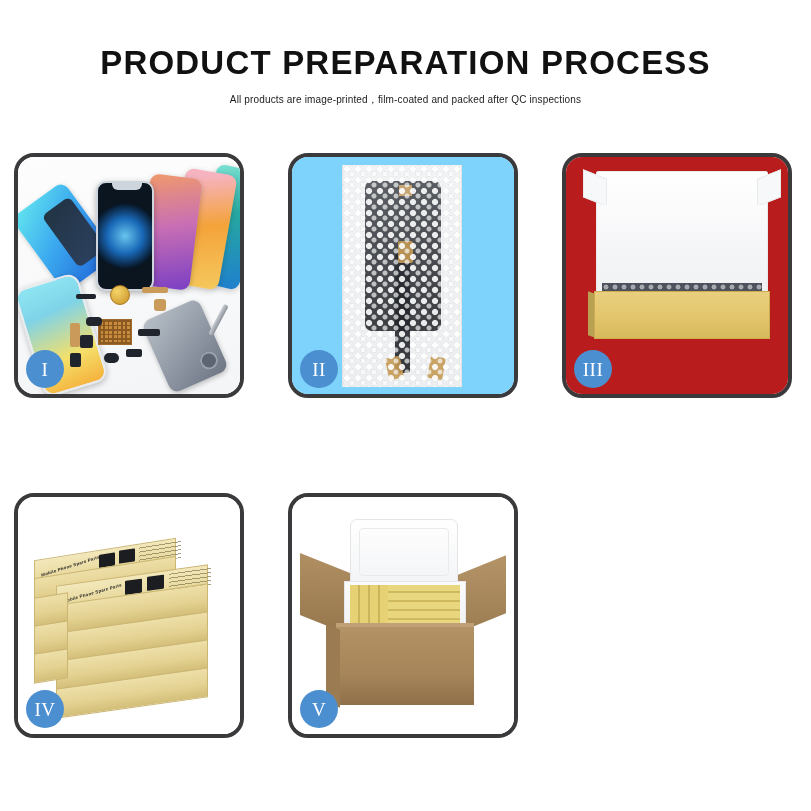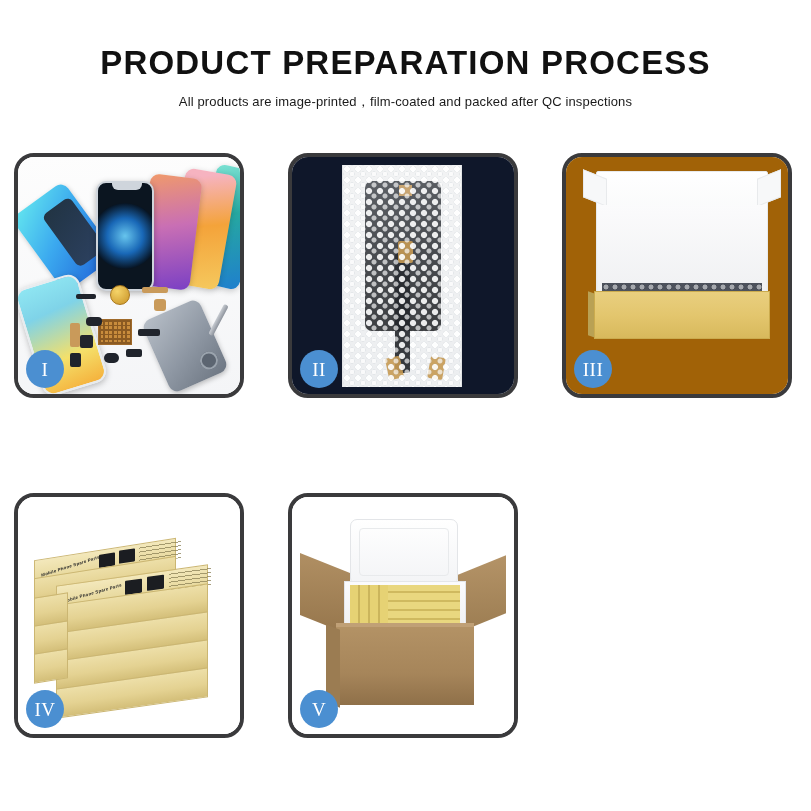--- a/index.html
+++ b/index.html
@@ -9,21 +9,21 @@
     font-family: "Liberation Sans", sans-serif;
     overflow: hidden;
   }
   .page { position: relative; width: 811px; height: 811px; background:#fff; }
 
   
   .header { position:absolute; top:0; left:0; width:811px; height:140px;
             display:flex; flex-direction:column; align-items:center; }
   .title { margin-top:44px; font-size:33px; font-weight:700; letter-spacing:1.2px;
            color:#111; white-space:nowrap; }
-  .subtitle { margin-top:11px; font-size:13px; font-weight:400; color:#1a1a1a;
+  .subtitle { margin-top:11px; font-size:10px; font-weight:400; color:#1a1a1a;
               letter-spacing:0.15px; white-space:nowrap; }
 
   
   .grid { position:absolute; top:153px; left:14px; width:784px; height:588px;
           display:grid; grid-template-columns:repeat(3, 230px);
           grid-template-rows:repeat(2, 245px);
           column-gap:44px; row-gap:95px; }
 
   .panel { position:relative; width:230px; height:245px;
            border:4px solid #3a3a3c; border-radius:20px;
@@ -77,21 +77,21 @@
             repeating-linear-gradient(90deg,#8a5a22 0 1.6px,transparent 1.6px 4.4px),
             #c88c3c; border:1px solid #a06a2a; }
   .coin { position:absolute; left:92px; top:128px; width:20px; height:20px; border-radius:50%;
           background:radial-gradient(circle at 35% 30%,#f5d469,#c89226); border:1px solid #a9781d;}
   .chip { position:absolute; background:#20242c; border-radius:2px; }
   .flexc{ position:absolute; background:#c99a5a; border-radius:2px; }
   .tweez{ position:absolute; left:198px; top:146px; width:5px; height:34px;
           background:linear-gradient(90deg,#c8ccd2,#8d939c); transform:rotate(28deg); border-radius:2px;}
 
   
-  .p2 { background:#0f172a; }
+  .p2 { background:#7dd3fc; }
   .bagwrap { position:absolute; left:50px; top:8px; width:120px; height:222px;
              background:linear-gradient(180deg,#f2f3f4 0%,#eceef0 100%);
              border-left:1px solid #e2e4e6; border-right:1px solid #e2e4e6; }
   .bubbles { position:absolute; inset:0;
              background:
                radial-gradient(circle at 4px 4px, rgba(255,255,255,.95) 2.6px, rgba(190,196,202,.55) 3.2px, transparent 3.6px) 0 0/11px 11px,
                radial-gradient(circle at 4px 4px, rgba(255,255,255,.7) 2px, rgba(205,210,215,.4) 2.6px, transparent 3px) 5px 5px/11px 11px;
              opacity:.95; z-index:4; }
   .lcd { position:absolute; left:22px; top:16px; width:76px; height:150px;
          background:linear-gradient(170deg,#3c4046 0%, #23262b 50%, #15171a 100%);
@@ -100,21 +100,21 @@
          background:linear-gradient(180deg,#2a2d33,#1b1e22); border-radius:3px; opacity:.88; z-index:3;}
   .goldtab{ position:absolute; width:15px; height:22px; background:#c79a53; border-radius:2px;
          opacity:.9; z-index:3;}
   .g1{ left:55px; top:76px; }
   .g2{ left:44px; top:192px; transform:rotate(-12deg); }
   .g3{ left:86px; top:192px; transform:rotate(10deg); }
   .tagtop{ position:absolute; left:56px; top:20px; width:13px; height:11px;
          background:#c9a572; z-index:3;}
 
   
-  .p3 { background:#a16207; }
+  .p3 { background:#b91c1c; }
   .lid3 { position:absolute; left:30px; top:14px; width:172px; height:122px;
           background:linear-gradient(180deg,#ffffff 0%, #f6f7f8 55%, #eceef0 100%);
           border:1px solid #e8eaec; border-radius:2px; }
   .lid3:before{ content:""; position:absolute; left:-14px; top:2px; width:22px; height:26px;
           background:#f7f8f9; border:1px solid #e8eaec; transform:skewY(22deg);}
   .lid3:after{ content:""; position:absolute; right:-14px; top:2px; width:22px; height:26px;
           background:#f7f8f9; border:1px solid #e8eaec; transform:skewY(-22deg);}
   .foam3 { position:absolute; left:32px; top:48px; width:168px; height:86px;
           background:linear-gradient(180deg,#fbfbfc,#f0f1f3); }
   .tray3 { position:absolute; left:28px; top:134px; width:176px; height:48px;

